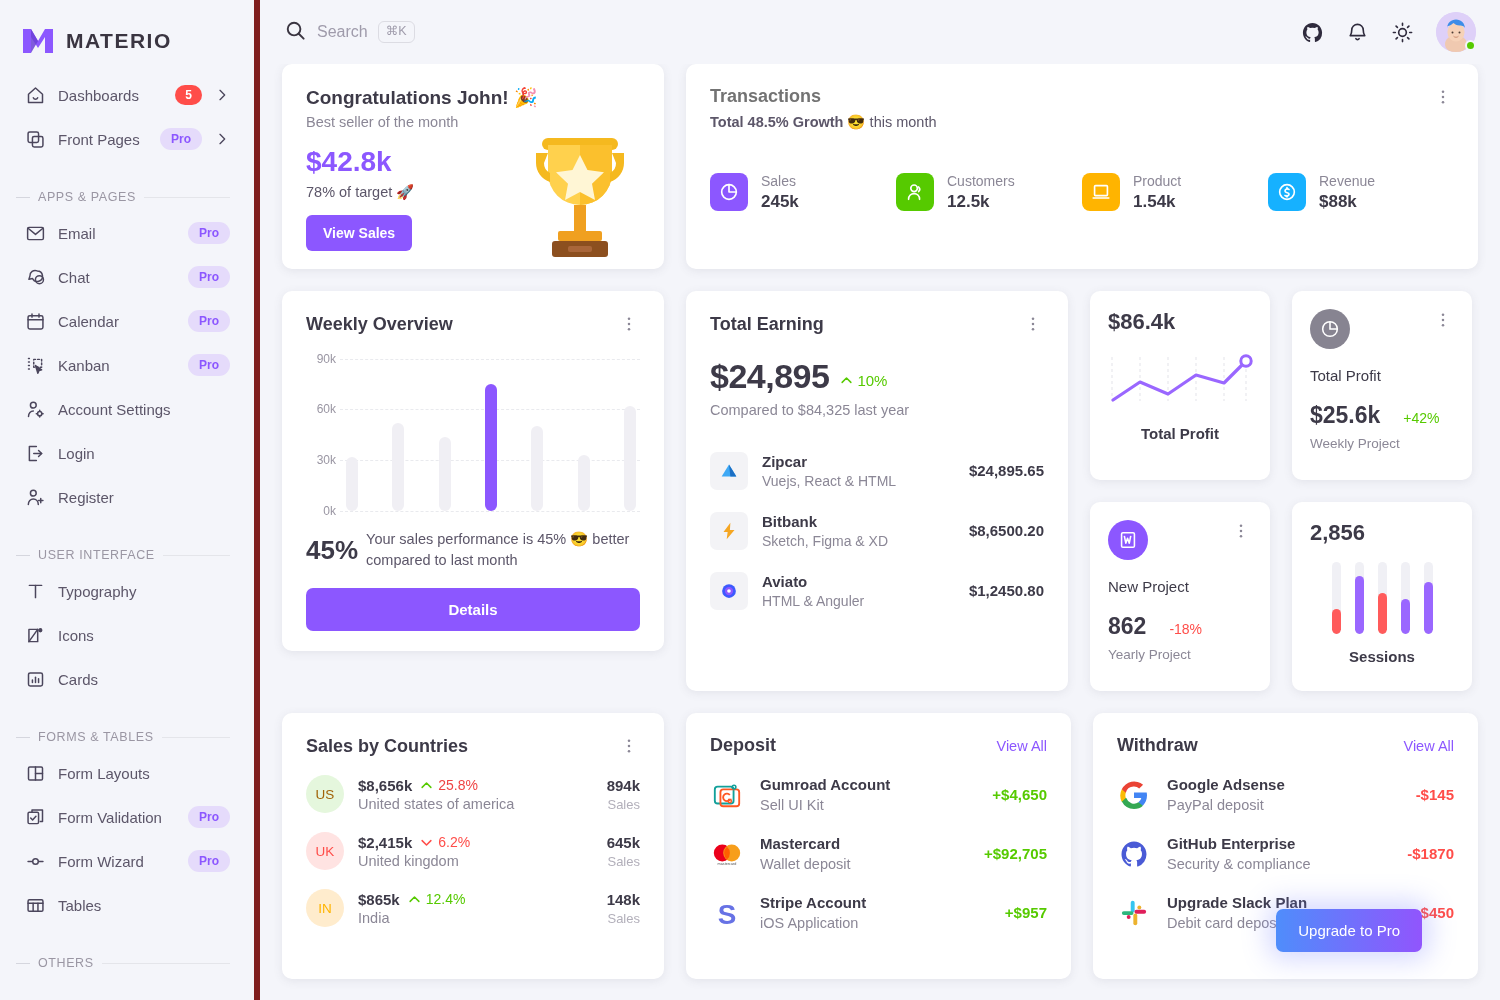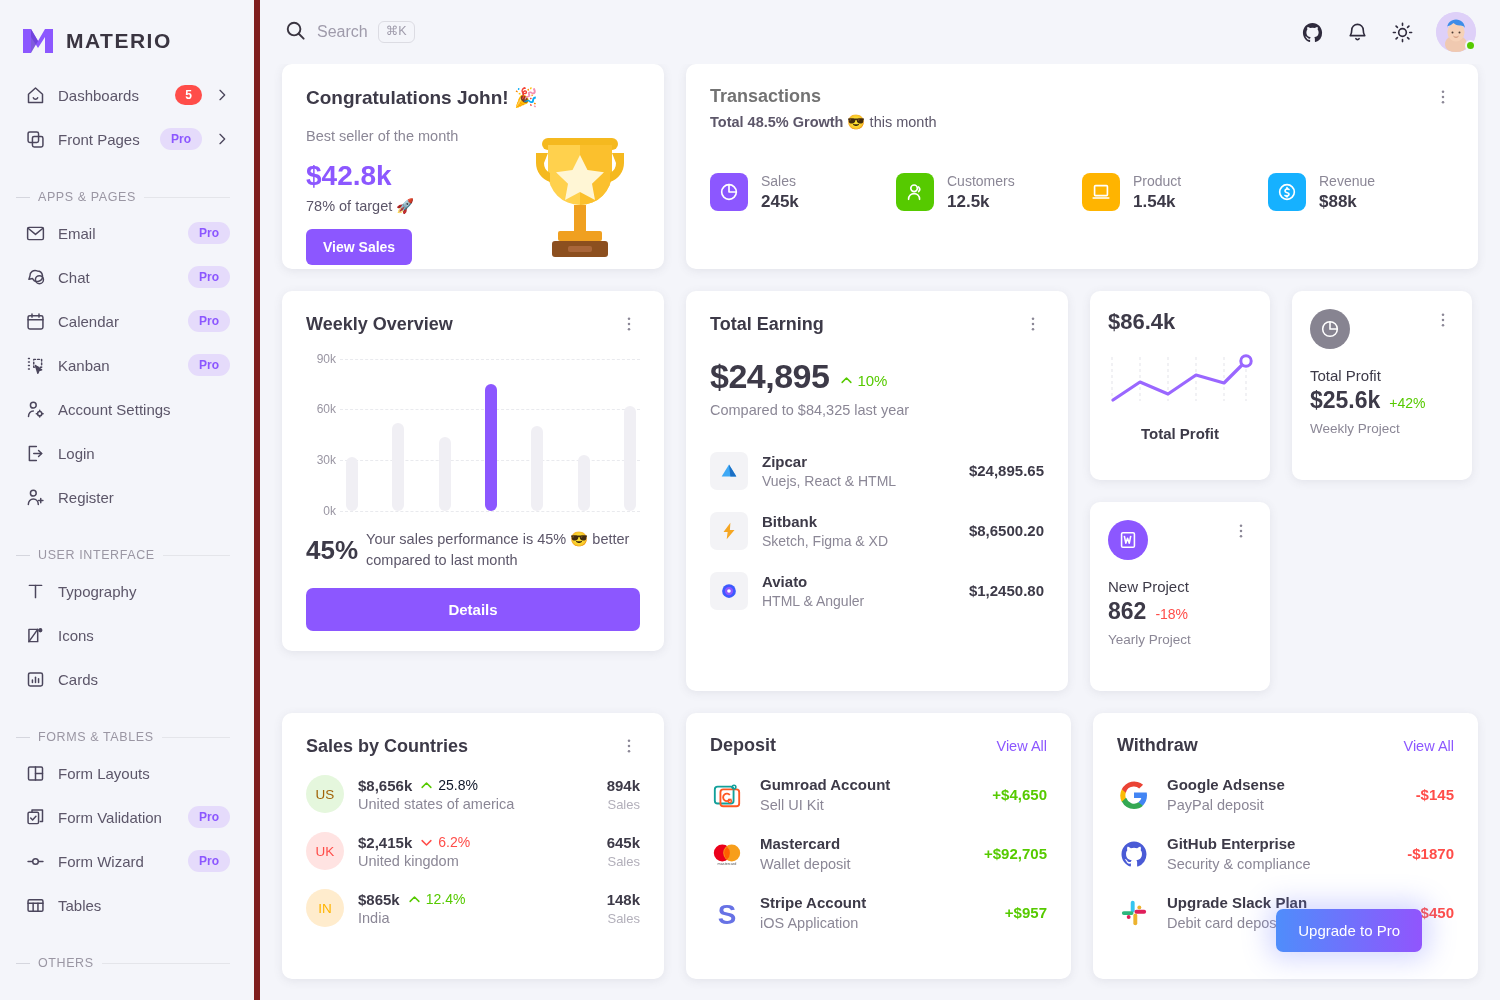--- a/index.html
+++ b/index.html
@@ -100,21 +100,21 @@
     background: #fff; border-radius: 10px;
     box-shadow: 0 2px 10px rgba(76,78,100,0.10);
     position: relative;
   }
   .card-title { font-size: 18px; font-weight: 600; color: #3d3a48; }
   .kebab { cursor: pointer; width: 22px; height: 22px; display: flex; align-items: center; justify-content: center; }
   .kebab svg { width: 18px; height: 18px; fill: #8b8796; }
 
   
   .congrats { width: 382px; height: 205px; padding: 22px 24px; overflow: hidden; }
-  .congrats h3 { font-size: 19px; font-weight: 600; color: #3d3a48; margin-bottom: 19px; }
+  .congrats h3 { font-size: 19px; font-weight: 600; color: #3d3a48; margin-bottom: 5px; }
   .congrats .sub { font-size: 14.5px; color: #8b8796; margin-bottom: 16px; }
   .congrats .amount { font-size: 28px; font-weight: 600; color: #8c57ff; margin-bottom: 6px; }
   .congrats .target { font-size: 14.5px; color: #5c5669; margin-bottom: 14px; }
   .btn-primary {
     background: #8c57ff; color: #fff; border: none; border-radius: 6px;
     font-size: 14px; font-weight: 600; padding: 10px 17px; cursor: pointer;
     font-family: "Liberation Sans", sans-serif;
   }
   .trophy { position: absolute; right: 24px; bottom: 6px; width: 120px; height: 140px; }
 
@@ -172,21 +172,21 @@
   
   .rightcol { width: 382px; display: flex; flex-direction: column; gap: 22px; }
   .rsplit { display: flex; gap: 22px; }
   .mini { width: 180px; height: 189px; padding: 18px 18px; }
   .mini-big { font-size: 22px; font-weight: 600; color: #3d3a48; }
   .mini-cap { font-size: 15px; font-weight: 600; color: #3d3a48; text-align: center; }
   .spark { margin: 14px 0 12px; }
   .mini-head { display: flex; justify-content: space-between; align-items: flex-start; }
   .circ-ico { width: 40px; height: 40px; border-radius: 50%; display: flex; align-items: center; justify-content: center; }
   .mini-lbl { font-size: 15px; color: #3d3a48; font-weight: 500; margin-top: 18px; }
-  .mini-row { display: flex; align-items: baseline; gap: 9px; margin-top: 3px; }
+  .mini-row { display: flex; align-items: baseline; gap: 23px; margin-top: 18px; }
   .mini-num { font-size: 23px; font-weight: 600; color: #3d3a48; }
   .mini-delta { font-size: 14px; font-weight: 500; }
   .mini-sub { font-size: 13.5px; color: #8b8796; margin-top: 7px; }
   .sessbars { display: flex; align-items: flex-end; justify-content: center; gap: 14px; height: 72px; margin: 16px 0 14px; }
   .sessbar { width: 9px; height: 100%; border-radius: 5px; background: #f0f0f5; position: relative; overflow: hidden; }
   .sessbar > i { position: absolute; left: 0; right: 0; bottom: 0; border-radius: 5px; display: block; }
 
   
   .countries { width: 382px; height: 266px; padding: 22px 24px; overflow: hidden; }
   .countries-head { display: flex; justify-content: space-between; align-items: center; margin-bottom: 18px; }
@@ -776,20 +776,41 @@
               </span>
             </div>
             <div class="mini-lbl">New Project</div>
             <div class="mini-row">
               <span class="mini-num">862</span>
               <span class="mini-delta" style="color:#ff4d49">-18%</span>
             </div>
             <div class="mini-sub">Yearly Project</div>
           </section>
 
+          <section class="card mini">
+            <div class="mini-big">2,856</div>
+            <div class="sessbars">
+              <span class="sessbar">
+                  <i style="height:35%;background:#ff5b5b"></i>
+                </span>
+              <span class="sessbar">
+                  <i style="height:80%;background:#9a67ff"></i>
+                </span>
+              <span class="sessbar">
+                  <i style="height:57%;background:#ff5b5b"></i>
+                </span>
+              <span class="sessbar">
+                  <i style="height:48%;background:#9a67ff"></i>
+                </span>
+              <span class="sessbar">
+                  <i style="height:72%;background:#9a67ff"></i>
+                </span>
+            </div>
+            <div class="mini-cap">Sessions</div>
+          </section>
         </div>
       </div>
     </div>
 
     <div class="row">
 
       <section class="card countries">
         <div class="countries-head">
           <span class="card-title">Sales by Countries</span>
           <span class="kebab">
@@ -799,21 +820,21 @@
                 <circle cx="12" cy="19" r="1.7"></circle>
               </svg>
           </span>
         </div>
 
         <div class="ctry-row">
           <span class="ctry-av" style="background:#e5f7dd;color:#a16207">US</span>
           <span class="ctry-mid">
             <span class="ctry-top">
               <span class="ctry-amt">$8,656k</span>
-              <span class="ctry-pct" style="color:#0f172a">
+              <span class="ctry-pct" style="color:#ef4444">
                 <svg viewBox="0 0 24 24" width="15" height="15" fill="none" stroke="#56ca00" stroke-width="2.4" stroke-linecap="round" stroke-linejoin="round">
                     <path d="M5 15 L12 8 L19 15"></path>
                   </svg>
                 <span>25.8%</span>
               </span>
             </span>
             <div class="ctry-name">United states of america</div>
           </span>
           <span class="ctry-right">
             <div class="ctry-sales">894k</div>

